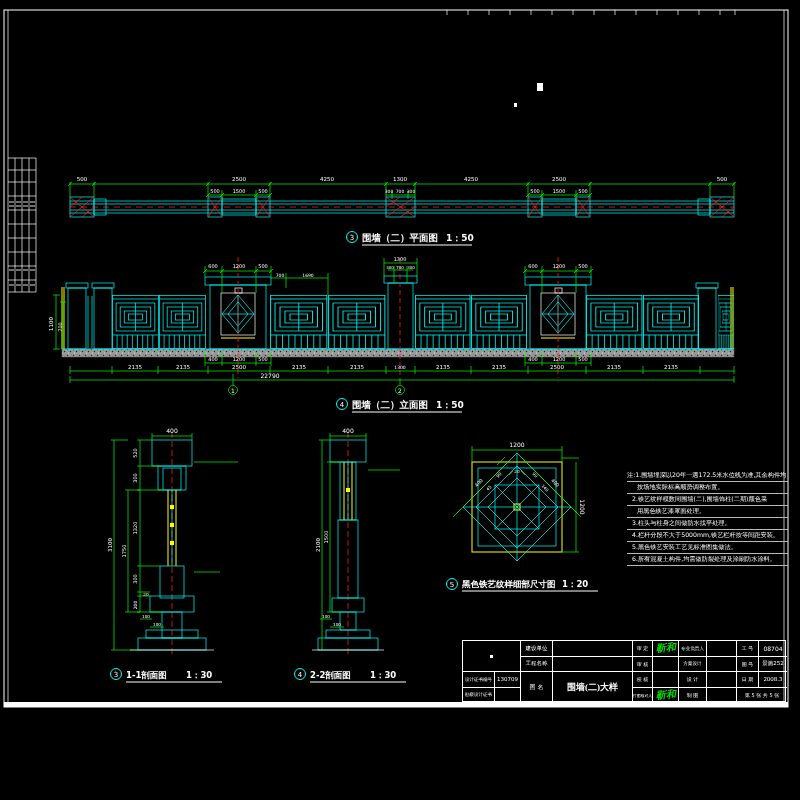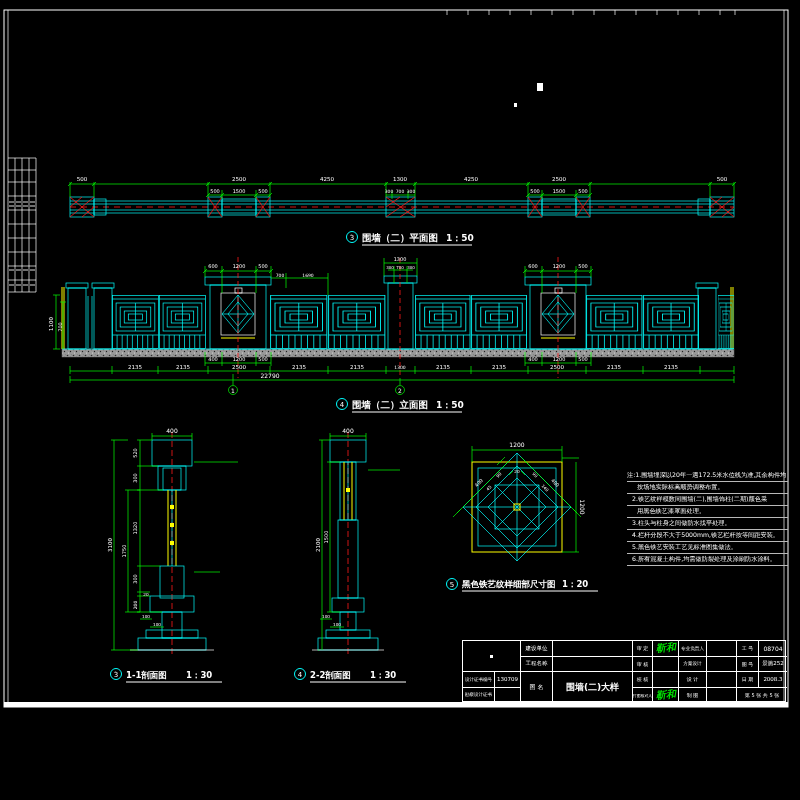--- a/index.html
+++ b/index.html
@@ -373,21 +373,21 @@
       </div>
   <div class="tbc" style="left:58px;top:0;width:32px;height:15.5px;font-size:5.5px;">建设单位</div>
   <div class="tbc" style="left:90px;top:0;width:80px;height:15.5px;font-size:5.5px;"></div>
   <div class="tbc" style="left:58px;top:15.5px;width:32px;height:15.5px;font-size:5.5px;">工程名称</div>
   <div class="tbc" style="left:90px;top:15.5px;width:80px;height:15.5px;font-size:5.5px;"></div>
   <div class="tbc" style="left:0;top:31px;width:32px;height:15.5px;font-size:4.5px;">设计证书编号</div>
   <div class="tbc" style="left:32px;top:31px;width:26px;height:15.5px;font-size:5.5px;">130709</div>
   <div class="tbc" style="left:0;top:46.5px;width:32px;height:15.5px;font-size:4.5px;">勘察设计证书</div>
   <div class="tbc" style="left:32px;top:46.5px;width:26px;height:15.5px;font-size:5.5px;"></div>
   <div class="tbc" style="left:58px;top:31px;width:32px;height:31px;font-size:6px;">图 名</div>
-  <div class="tbc" style="left:90px;top:31px;width:80px;height:31px;font-size:9px;font-weight:bold;">围墙(二)大样</div>
+  <div class="tbc" style="left:90px;top:31px;width:80px;height:31px;font-size:9px;font-weight:bold;font-family:Liberation Serif, serif;">围墙(二)大样</div>
 
   <div class="tbc" style="left:170px;top:0;width:20px;height:15.5px;font-size:5px;">审 定</div>
   <div class="tbc" style="left:190px;top:0;width:26px;height:15.5px;">
         <span class="sig">靳和</span>
       </div>
   <div class="tbc" style="left:216px;top:0;width:28px;height:15.5px;font-size:4.6px;">专业负责人</div>
   <div class="tbc" style="left:244px;top:0;width:30px;height:15.5px;"></div>
   <div class="tbc" style="left:274px;top:0;width:22px;height:15.5px;font-size:5px;">工 号</div>
   <div class="tbc" style="left:296px;top:0;width:28px;height:15.5px;font-size:6px;border-right:none;">08704</div>
 

